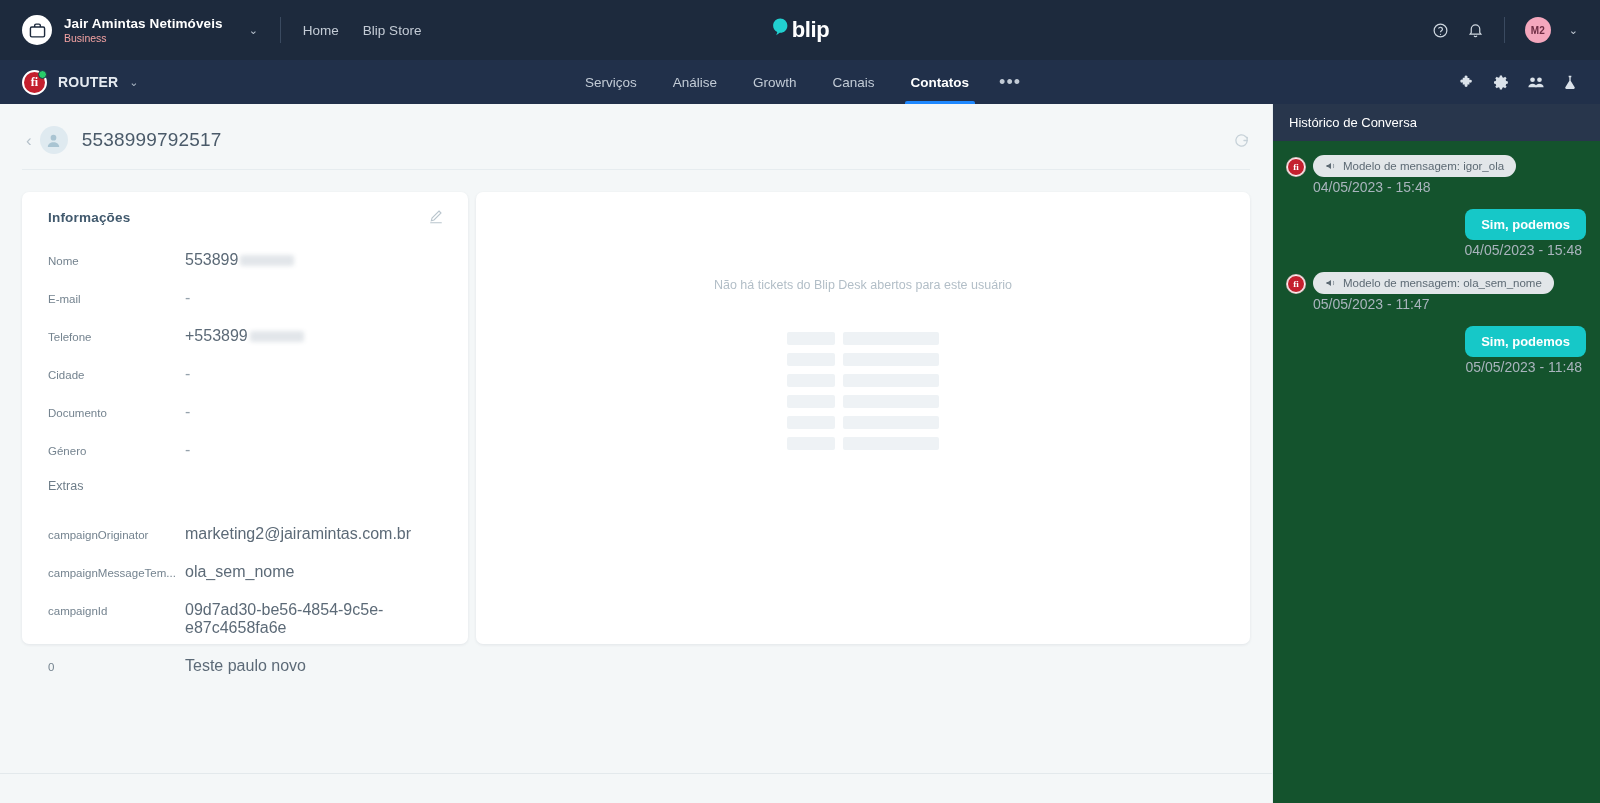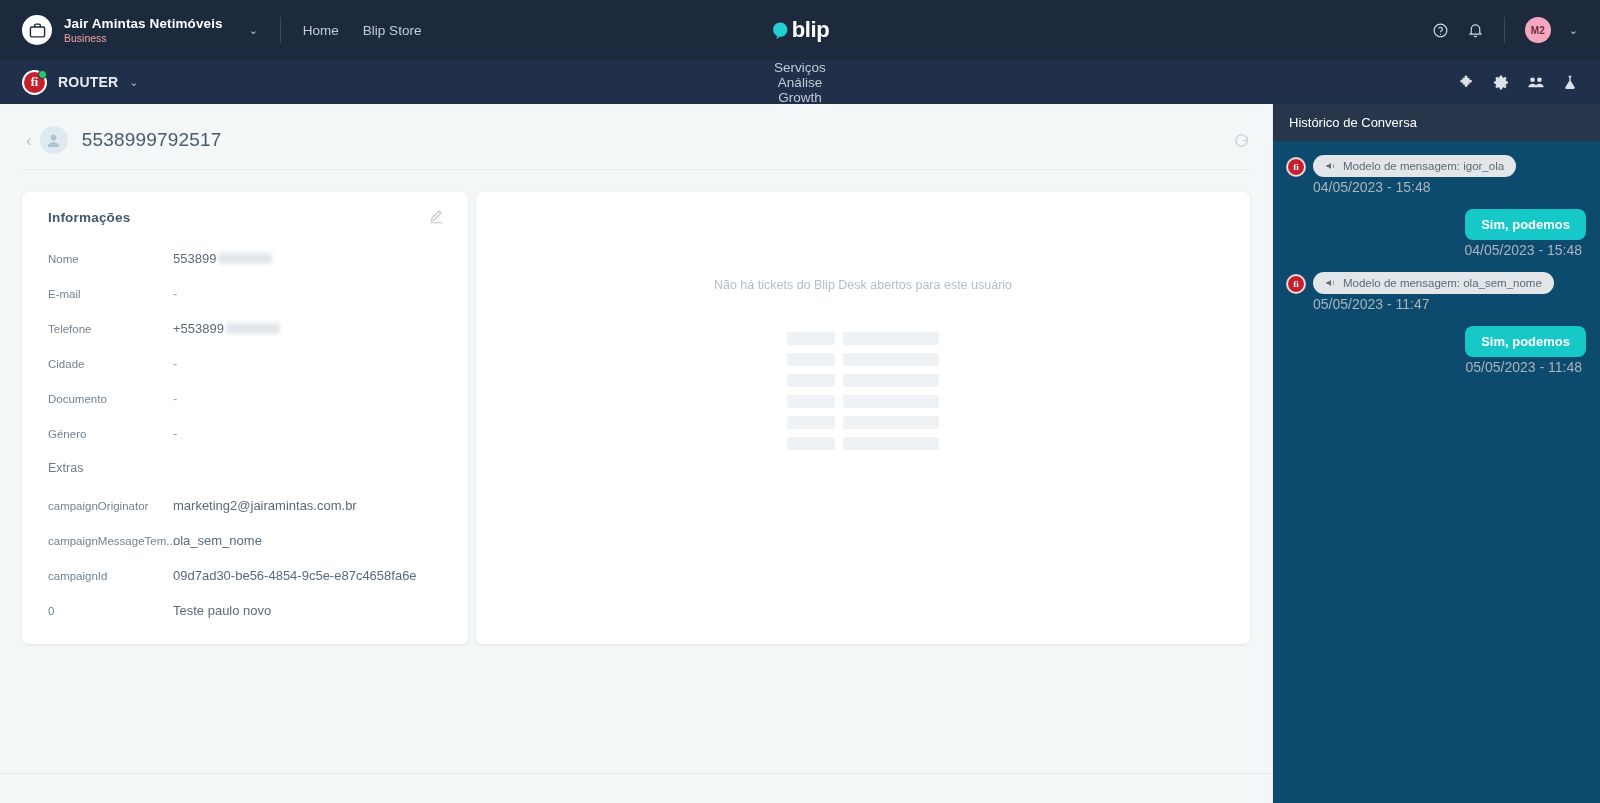--- a/index.html
+++ b/index.html
@@ -27,21 +27,21 @@
   .org-plan { color: #f5a3a3; font-size: 10.5px; margin-top: 1px; }
   .org-caret { color: #b9c3cf; margin-left: 14px; font-size: 11px; }
   .tb-divider { width: 1px; height: 26px; background: #3a4a60; margin: 0 22px; }
   .tb-link {
     color: #c4ccd6; font-size: 13.5px; margin-right: 24px;
     cursor: pointer; text-decoration: none;
   }
   .blip-logo {
     position: absolute; left: 50%; top: 50%;
     transform: translate(-50%, -50%);
-    display: flex; align-items: center; gap: 2px;
+    display: flex; align-items: flex-start; gap: 2px;
   }
   .blip-drop { width: 19px; height: 19px; position: relative; }
   .blip-word { color: #ffffff; font-size: 22px; font-weight: bold; letter-spacing: -.4px; }
   .tb-right {
     margin-left: auto; display: flex; align-items: center; gap: 18px;
   }
   .tb-icon { color: #cfd7e0; cursor: pointer; display: flex; align-items: center; }
   .user-av {
     width: 26px; height: 26px; border-radius: 50%;
     background: #f4a7bd; color: #6d2b42; font-size: 10px;
@@ -70,21 +70,21 @@
   .bot-dot {
     position: absolute; width: 9px; height: 9px; border-radius: 50%;
     background: #29cc6a; right: -2px; top: -2px;
     border: 1px solid #21304a;
   }
   .bot-name { color: #e6ebf1; font-size: 14px; font-weight: bold; letter-spacing: .2px; }
   .bot-caret { color: #aab6c4; font-size: 11px; }
 
   .nav-tabs {
     position: absolute; left: 50%; transform: translateX(-50%);
-    display: flex; align-items: center; height: 100%; flex-direction: column;
+    display: flex; align-items: center; height: 100%;
   }
   .nav-tab {
     color: #c2cbd6; font-size: 13.5px; padding: 0 18px;
     height: 100%; display: flex; align-items: center;
     cursor: pointer; position: relative;
   }
   .nav-tab.active { color: #ffffff; font-weight: bold; }
   .nav-tab.active::after {
     content: ""; position: absolute; left: 12px; right: 12px;
     bottom: 0; height: 3px; background: #1e88ff; border-radius: 2px 2px 0 0;
@@ -133,46 +133,46 @@
     padding: 18px 26px 0 26px; letter-spacing: .2px;
   }
   .card-info { width: 446px; height: 452px; position: relative; }
   .edit-btn {
     position: absolute; right: 24px; top: 16px;
     color: #b9c5cd; cursor: pointer; display: flex;
   }
   .info-list { padding: 26px 26px 0 26px; }
   .info-row { display: flex; align-items: baseline; margin-bottom: 20px; }
   .info-label { width: 125px; color: #74838f; font-size: 11.5px; flex: none; }
-  .info-value { color: #5c6a77; font-size: 13px; }
+  .info-value { color: #5c6a77; font-size: 16px; margin-left: 12px; }
   .info-value.dash { color: #95a2ac; }
   .redact {
     display: inline-block; height: 11px; width: 54px;
     background: #e2e6ea; border-radius: 2px;
     vertical-align: -1px; margin-left: 2px;
     filter: blur(2px);
   }
-  .extras-title { color: #6e7d89; font-size: 12.5px; margin: 10px 0 23px 0; }
+  .extras-title { color: #6e7d89; font-size: 12.5px; margin: 10px 0 32px 0; }
 
   .card-tickets { flex: 1; height: 452px; position: relative; }
   .tickets-empty {
     position: absolute; left: 0; right: 0; top: 86px;
     text-align: center; color: #b2bec7; font-size: 12.5px;
   }
   .skeleton {
     position: absolute; left: 50%; transform: translateX(-50%);
     top: 140px; width: 152px;
   }
   .sk-row { display: flex; gap: 8px; margin-bottom: 8px; }
   .sk-a { width: 48px; height: 13px; background: #eef2f5; border-radius: 2px; }
   .sk-b { width: 96px; height: 13px; background: #eef2f5; border-radius: 2px; }
 
   
   .rightpanel {
-    width: 328px; background: #0c4a6e; flex: none;
+    width: 328px; background: #14532d; flex: none;
     border-left: 1px solid #e7edf0; display: flex; flex-direction: column;
   }
   .rp-header {
     height: 37px; background: #28364c; display: flex; align-items: center;
     padding: 0 16px;
   }
   .rp-title { color: #ffffff; font-size: 13px; }
   .rp-body { flex: 1; padding: 14px 14px 0 14px; overflow: hidden; }
 
   .msg-in { display: flex; align-items: flex-start; gap: 8px; margin-bottom: 2px; }

